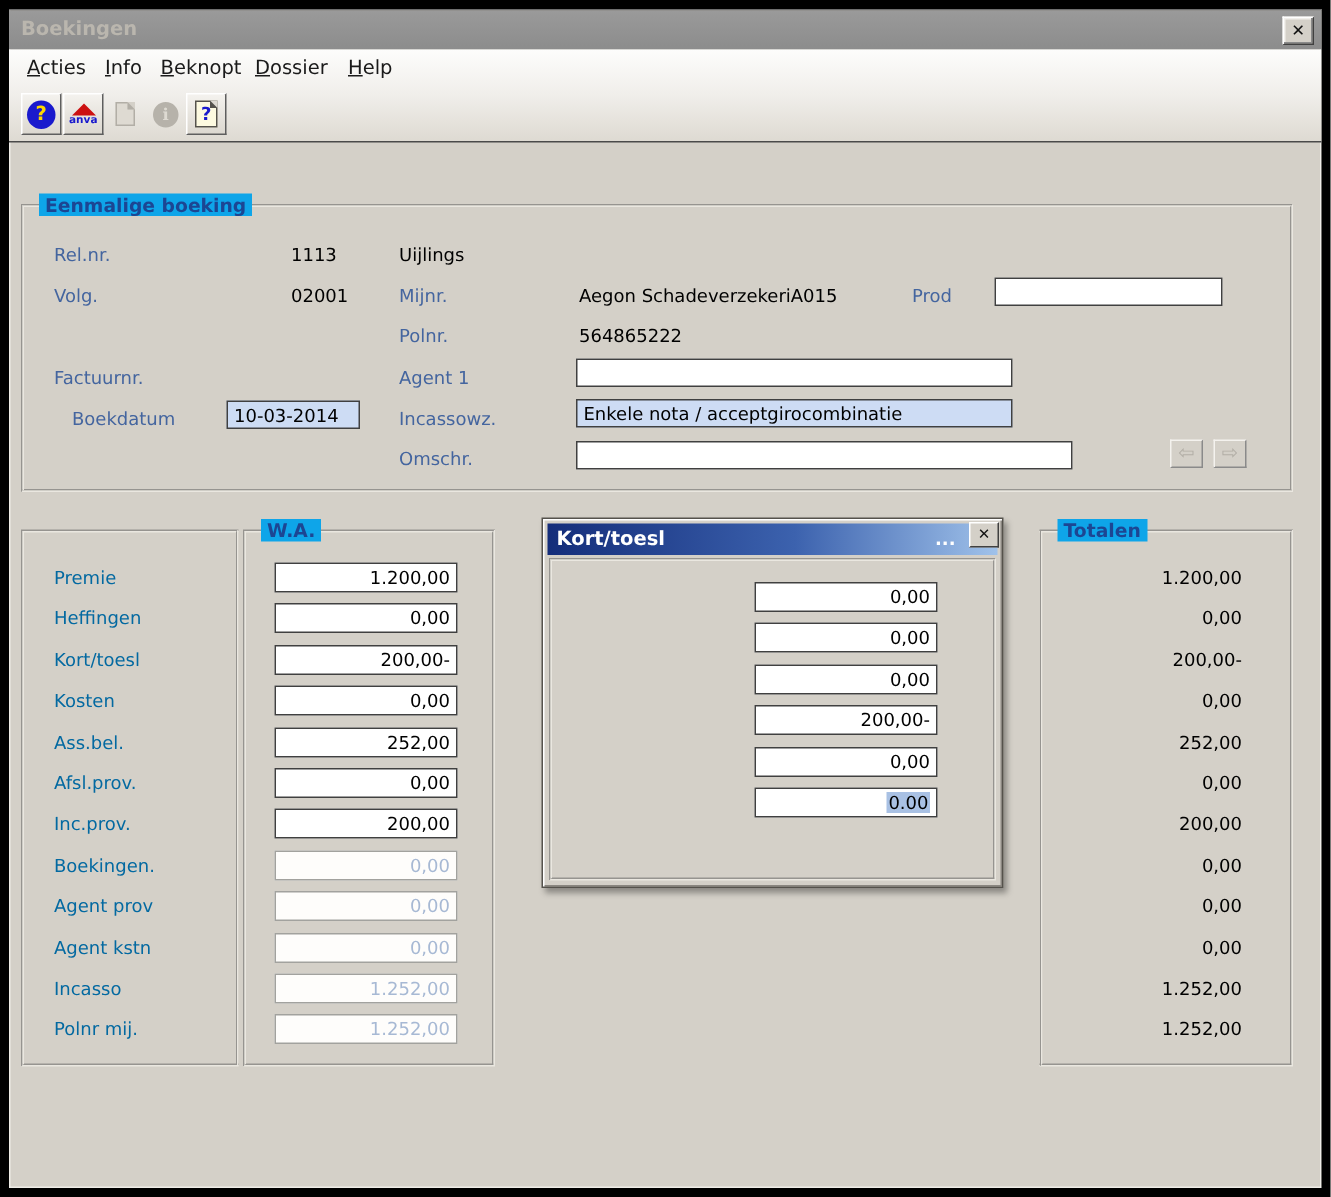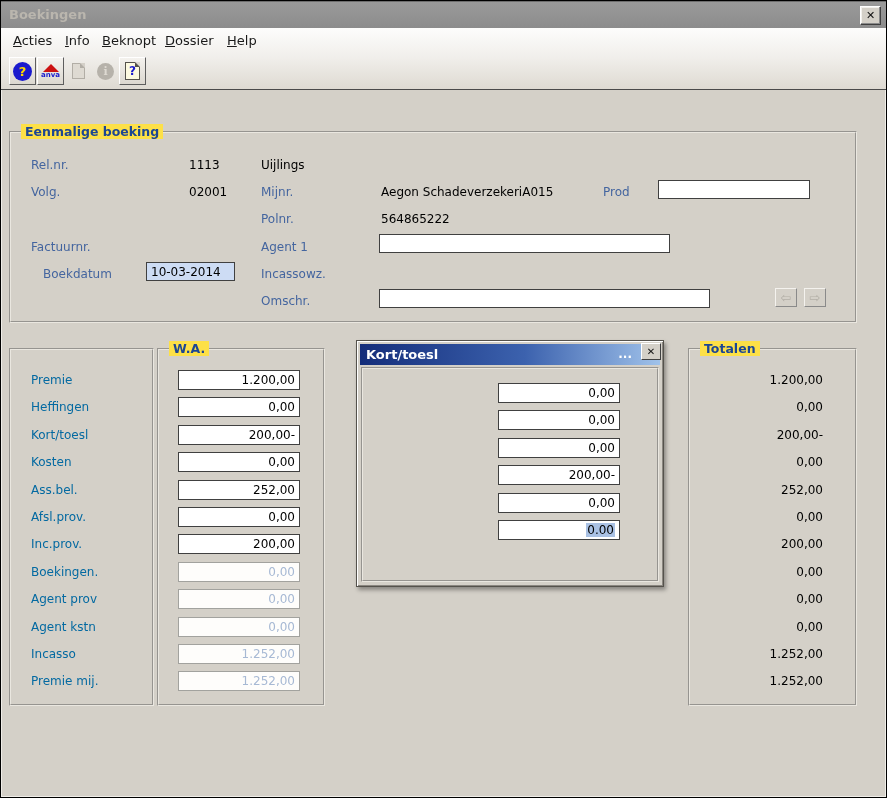--- a/index.html
+++ b/index.html
@@ -1,20 +1,20 @@
 <!DOCTYPE html>
 <html><head>
 <meta charset="utf-8">
 <style>
   * { margin:0; padding:0; box-sizing:border-box; }
   html,body { background:#808080; }
   body { font-family:"DejaVu Sans","Liberation Sans",sans-serif; }
   .window {
     position:relative; width:887px; height:798px;
-    background:#d4d0c8; border:1px solid #000000; overflow:hidden;
+    background:#d4d0c8; border:6px solid #000000; overflow:hidden;
     box-shadow: inset 1px -1px 0 #efede8, inset -1px 0 0 #efede8;
   }
   
   .titlebar {
     position:absolute; top:0; left:0; right:0; height:27px;
     background:linear-gradient(180deg,#9a9a9a,#8c8c8c);
     border-top:1px solid #6e6e6e;
   }
   .titlebar .title {
     position:absolute; left:8px; top:5px;
@@ -83,21 +83,21 @@
   
   .lbl { position:absolute; font-size:12px; color:#44659f; line-height:16px; white-space:nowrap; }
   .val { position:absolute; font-size:12px; color:#000; line-height:16px; white-space:nowrap; }
   .field {
     position:absolute; height:19px; background:#ffffff; border:1px solid #404040;
     font-size:12px; color:#000; line-height:16px; padding:1px 4px; white-space:nowrap; overflow:hidden;
   }
   .field.hl { background:#cddcf4; }
   .group { position:absolute; border:2px groove #eae7e0; }
   .legend {
-    position:absolute; top:-9px; left:10px; background:#fde047; padding:0 4px;
+    position:absolute; top:-9px; left:10px; background:#0ea5e9; padding:0 4px;
     font-size:12.5px; font-weight:bold; color:#1c4693; white-space:nowrap;
   }
   .colflex { position:absolute; display:flex; flex-direction:column; row-gap:7.4px; }
   .colflex .cell { height:20px; line-height:20px; font-size:12px; white-space:nowrap; }
   .colflex .cell.lblc { color:#0369a1; }
   .colflex .cell.fieldc {
     background:#fff; border:1px solid #404040; text-align:right; padding:0 4px; color:#000;
     line-height:18px; width:122px;
   }
   .colflex .cell.fieldc.dis { border-color:#a2a29e; color:#a7b9d4; background:#fefdfb; }
@@ -185,20 +185,21 @@
     <span class="lbl" style="left:250px; top:78px">Polnr.</span>
     <span class="val" style="left:370px; top:78px">564865222</span>
 
     <span class="lbl" style="left:20px; top:106px">Factuurnr.</span>
     <span class="lbl" style="left:250px; top:106px">Agent 1</span>
     <div class="field" style="left:368px; top:101px; width:291px;"></div>
 
     <span class="lbl" style="left:32px; top:133px">Boekdatum</span>
     <div class="field hl" style="left:135px; top:129px; width:89px;">10-03-2014</div>
     <span class="lbl" style="left:250px; top:133px">Incassowz.</span>
+    <div class="field hl" style="left:368px; top:128px; width:291px;">Enkele nota / acceptgirocombinatie</div>
 
     <span class="lbl" style="left:250px; top:160px">Omschr.</span>
     <div class="field" style="left:368px; top:156px; width:331px;"></div>
 
     <div class="navbtn" style="left:764px; top:155px;">
       <span>⇦</span>
     </div>
     <div class="navbtn" style="left:793px; top:155px;">
       <span>⇨</span>
     </div>
@@ -210,21 +211,21 @@
       <div class="cell lblc">Heffingen</div>
       <div class="cell lblc">Kort/toesl</div>
       <div class="cell lblc">Kosten</div>
       <div class="cell lblc">Ass.bel.</div>
       <div class="cell lblc">Afsl.prov.</div>
       <div class="cell lblc">Inc.prov.</div>
       <div class="cell lblc">Boekingen.</div>
       <div class="cell lblc">Agent prov</div>
       <div class="cell lblc">Agent kstn</div>
       <div class="cell lblc">Incasso</div>
-      <div class="cell lblc">Premie mij.</div>
+      <div class="cell lblc">Polnr mij.</div>
     </div>
   </div>
 
   <div class="group" style="left:156px; top:347px; width:168px; height:358px;">
     <span class="legend">W.A.</span>
     <div class="colflex" style="left:19px; top:20px;">
       <div class="cell fieldc">1.200,00</div>
       <div class="cell fieldc">0,00</div>
       <div class="cell fieldc">200,00-</div>
       <div class="cell fieldc">0,00</div>

